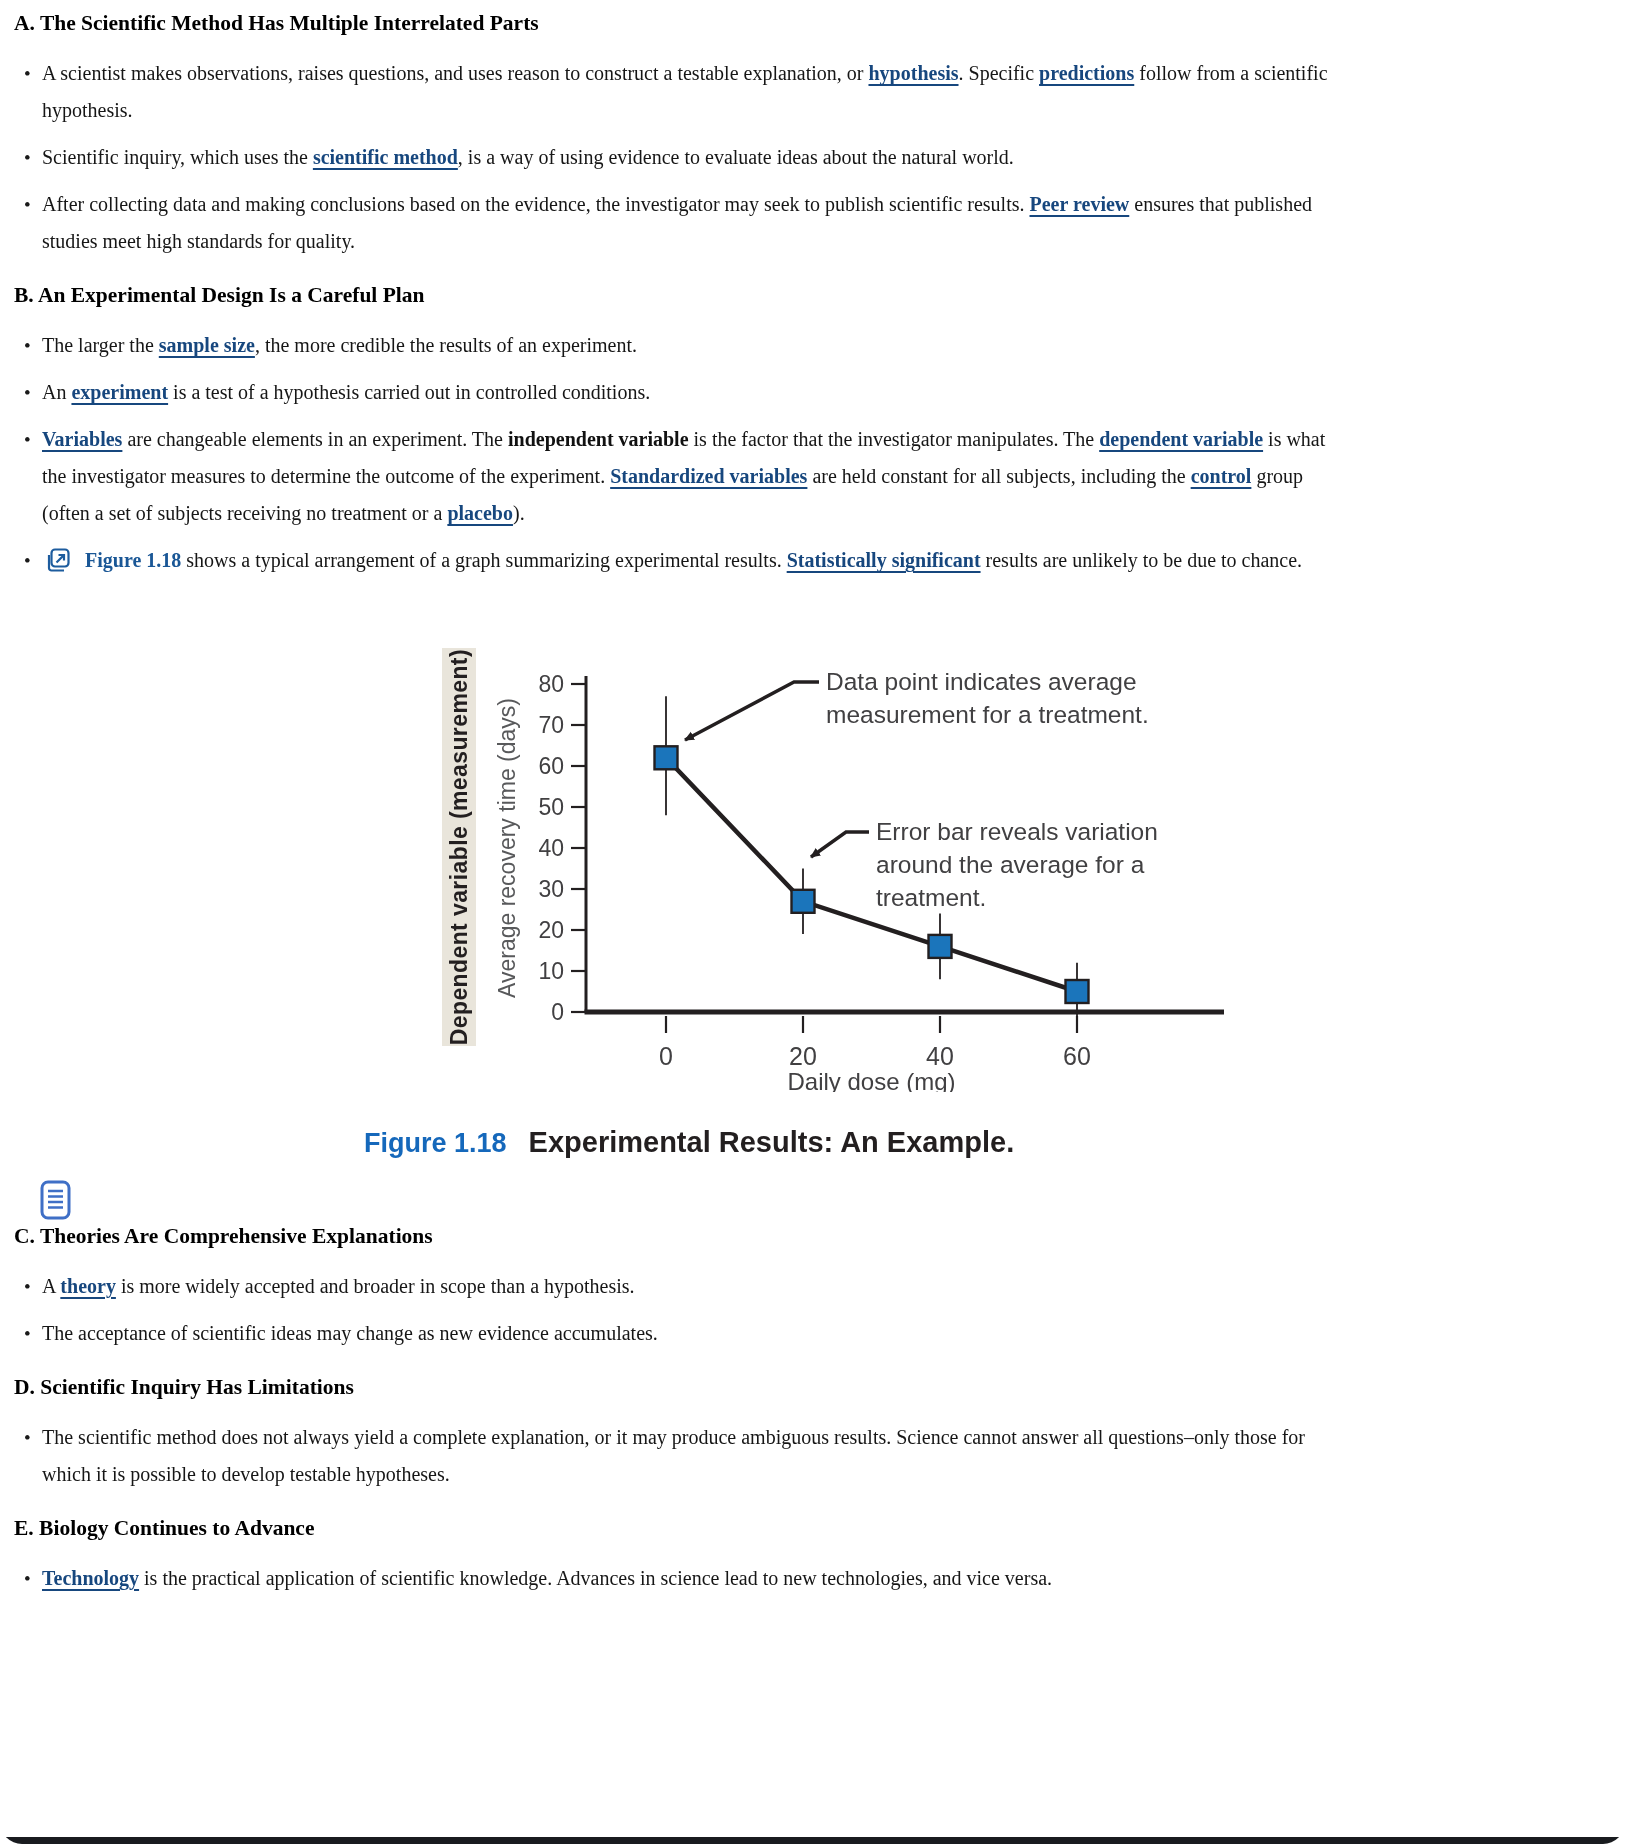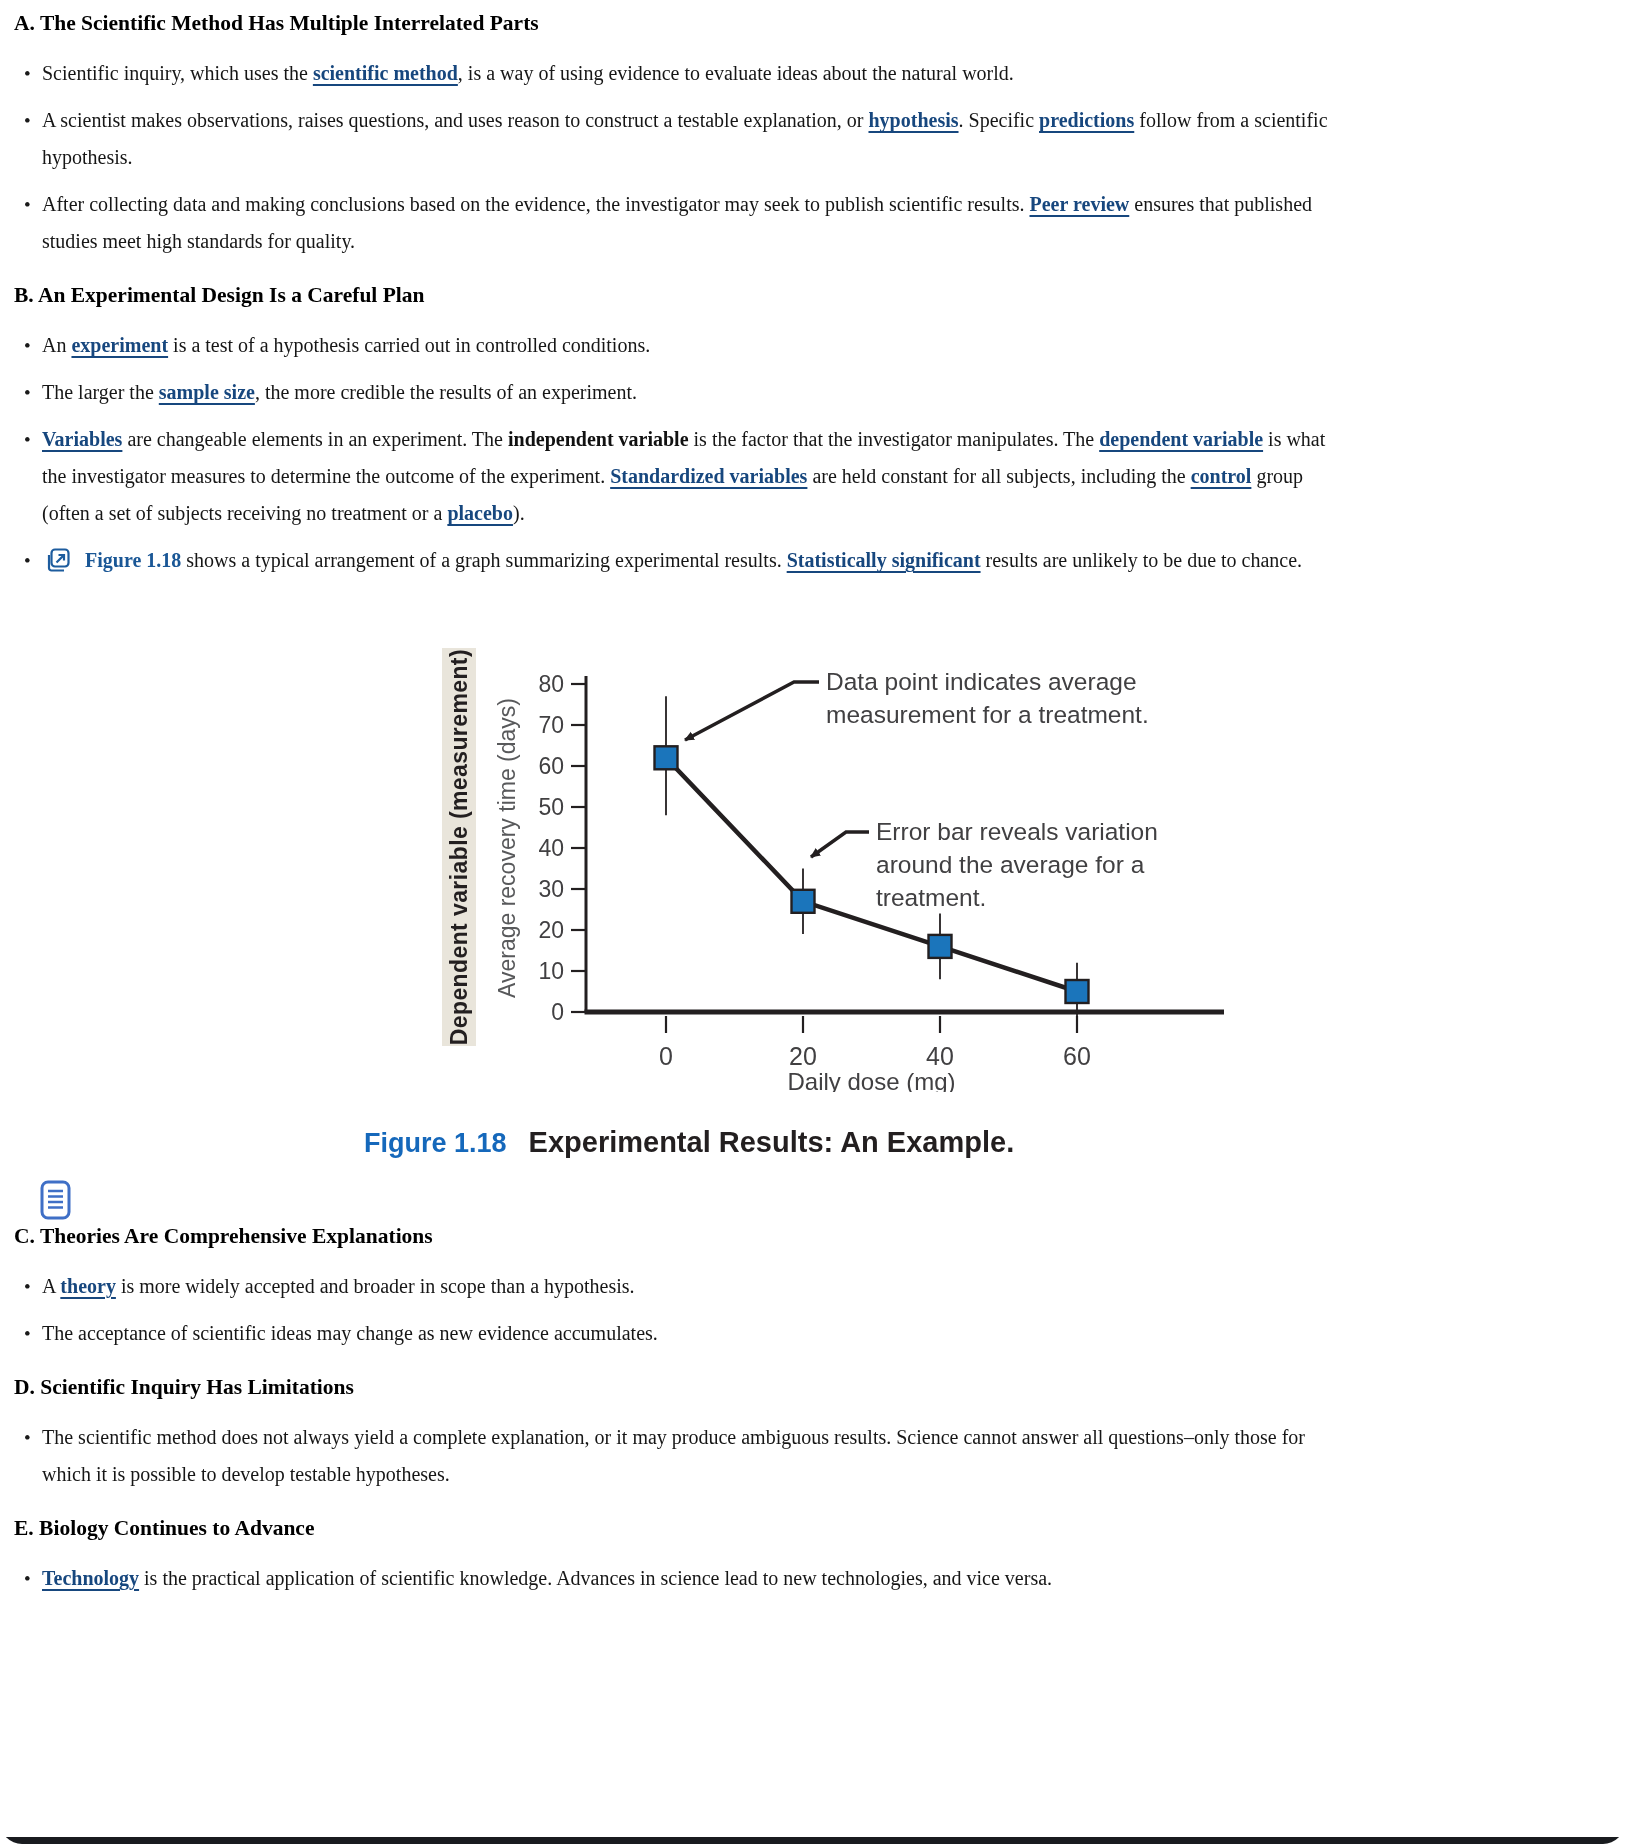--- a/index.html
+++ b/index.html
@@ -36,28 +36,28 @@
 </style>
 </head>
 <body>
 
 <div class="page">
   <div class="content">
 
     <div id="sections-top">
         <h2 class="sec-h">A. The Scientific Method Has Multiple Interrelated Parts</h2>
         <ul class="blist">
+          <li><span>A scientist makes observations, raises questions, and uses reason to construct a testable explanation, or </span><span class="link">hypothesis</span><span>. Specific </span><span class="link">predictions</span><span> follow from a scientific hypothesis.</span></li>
           <li><span>Scientific inquiry, which uses the </span><span class="link">scientific method</span><span>, is a way of using evidence to evaluate ideas about the natural world.</span></li>
-          <li><span>A scientist makes observations, raises questions, and uses reason to construct a testable explanation, or </span><span class="link">hypothesis</span><span>. Specific </span><span class="link">predictions</span><span> follow from a scientific hypothesis.</span></li>
           <li><span>After collecting data and making conclusions based on the evidence, the investigator may seek to publish scientific results. </span><span class="link">Peer review</span><span> ensures that published studies meet high standards for quality.</span></li>
         </ul>
         <h2 class="sec-h">B. An Experimental Design Is a Careful Plan</h2>
         <ul class="blist">
+          <li><span>The larger the </span><span class="link">sample size</span><span>, the more credible the results of an experiment.</span></li>
           <li><span>An </span><span class="link">experiment</span><span> is a test of a hypothesis carried out in controlled conditions.</span></li>
-          <li><span>The larger the </span><span class="link">sample size</span><span>, the more credible the results of an experiment.</span></li>
           <li><span class="link">Variables</span><span> are changeable elements in an experiment. The </span><span class="b">independent variable</span><span> is the factor that the investigator manipulates. The </span><span class="link">dependent variable</span><span> is what the investigator measures to determine the outcome of the experiment. </span><span class="link">Standardized variables</span><span> are held constant for all subjects, including the </span><span class="link">control</span><span> group (often a set of subjects receiving no treatment or a </span><span class="link">placebo</span><span>).</span></li>
           <li>
 <span class="exticon"><svg width="27" height="27" viewBox="0 0 27 27">
                 <path d="M5 8 v13 a2.5 2.5 0 0 0 2.5 2.5 H20" fill="none" stroke="#1d5c9e" stroke-width="2.2"></path>
                 <rect x="7.5" y="2.5" width="17" height="17" rx="3.5" fill="#ffffff" stroke="#1d5c9e" stroke-width="2.2"></rect>
                 <path d="M12.5 15.5 L19.5 8.5 M14.5 8 h5.5 v5.5" stroke="#1d5c9e" stroke-width="2.2" fill="none"></path>
               </svg></span>
 <span class="figlnk">Figure 1.18</span><span> shows a typical arrangement of a graph summarizing experimental results. </span><span class="link">Statistically significant</span><span> results are unlikely to be due to chance.</span></li>
         </ul>
       </div>

